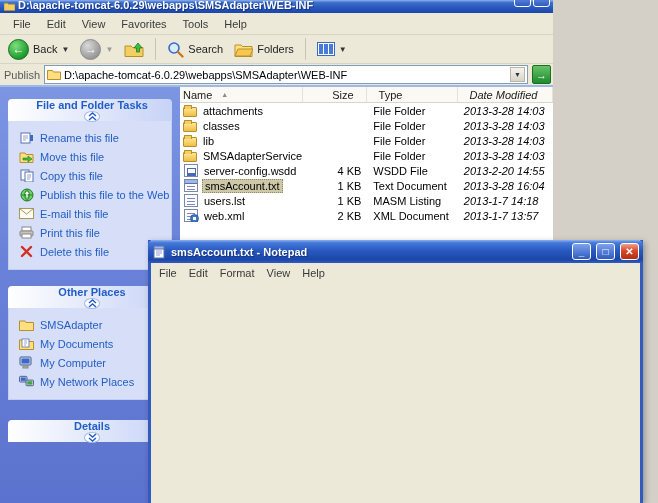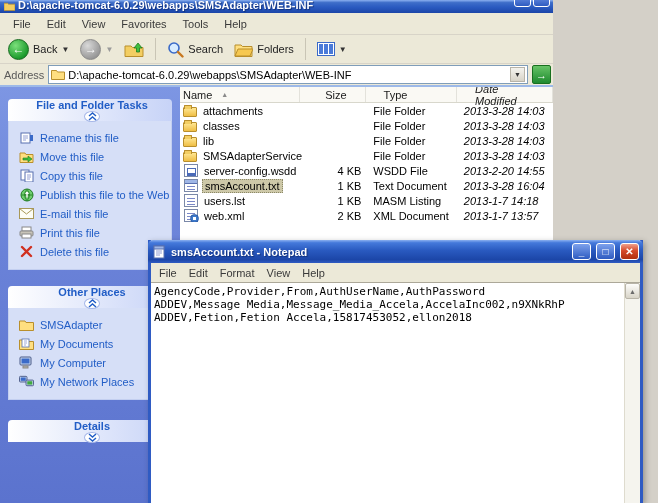--- a/index.html
+++ b/index.html
@@ -41,21 +41,21 @@
   .sidebar { width:180px; background:linear-gradient(180deg,#7D96E3 0%,#6A82D8 40%,#5B73CE 100%); padding:12px 8px 0 8px; overflow:hidden; position:relative; }
   .panel { margin-bottom:14px; border-radius:0; }
   .panel-header { height:22px; background:linear-gradient(90deg,#FFFFFF,#C7D3F7); border-radius:4px 4px 0 0; display:flex; align-items:center; justify-content:space-between; padding:0 6px 0 10px; font-weight:bold; color:#215DC6;flex-direction:column; }
   .panel-chevron { width:16px; height:16px; border-radius:50%; background:#fff; border:1px solid #A5B6E8; display:flex; align-items:center; justify-content:center; }
   .panel-body { background:#D6DFF7; padding:7px 4px 8px 10px; border:1px solid #C3CFF0; border-top:none; }
   .side-item { display:flex; align-items:center; gap:6px; height:19px; color:#215DC6; cursor:pointer; white-space:nowrap; }
   .side-icon { width:15px; height:14px; flex:0 0 15px; display:flex; align-items:center; justify-content:center; }
 
   .filelist { flex:1; background:#fff; overflow:hidden; position:relative; font-size:11px; }
   .fl-header { display:flex; height:16px; background:#FAF9F4; border-bottom:1px solid #D8D7CC; color:#1a1a1a; }
-  .fl-hcell { border-right:1px solid #E3E2DB; padding:1px 18px; display:flex; align-items:center; }
+  .fl-hcell { border-right:1px solid #E3E2DB; padding:1px 12px; display:flex; align-items:center; }
   .fl-hcell.right { justify-content:flex-end; }
   .sort-arrow { margin-left:5px; font-size:7px; color:#8a8a8a; }
   .file-row { display:flex; height:15px; align-items:center; }
   .fcell { padding:0 6px; white-space:nowrap; overflow:hidden; }
   .c-name { width:157px; display:flex; align-items:center; gap:4px; padding-left:3px; }
   .c-size { width:76px; text-align:right; }
   .c-type { width:112px; }
   .c-date { width:118px;font-style:italic; }
   .fname { padding:0 2px; }
   .fname.selected { background:#CDC8A8; border:1px dotted #8B8868; padding:0 2px; }
@@ -148,21 +148,21 @@
         <span class="grid-icon">
             <span></span>
             <span></span>
             <span></span>
           </span>
         <span class="drop-caret">▼</span>
       </span>
     </div>
 
     <div class="addressbar">
-      <span class="address-label">Address</span>
+      <span class="address-label">Publish</span>
       <span class="address-input">
         <svg width="14" height="11" viewBox="0 0 14 11">
             <path d="M0.5 1.5 h5 l1 1.5 H13.5 v7.5 H0.5 z" fill="#FFDF80" stroke="#B98F2C"></path>
           </svg>
         <span class="addr-text">D:\apache-tomcat-6.0.29\webapps\SMSAdapter\WEB-INF</span>
         <span class="addr-drop">▼</span>
       </span>
       <span class="go-btn">→</span>
     </div>
 
@@ -410,21 +410,15 @@
       <span class="np-btn">□</span>
       <span class="np-btn close">✕</span>
     </div>
     <div class="np-menubar" id="notepad-menubar">
         <span class="menu-item">File</span>
         <span class="menu-item">Edit</span>
         <span class="menu-item">Format</span>
         <span class="menu-item">View</span>
         <span class="menu-item">Help</span>
       </div>
-    <div class="np-body">
-      <div class="np-text" id="np-text"><div>AgencyCode,Provider,From,AuthUserName,AuthPassword</div><div>ADDEV,Message Media,Message_Media_Accela,AccelaInc002,n9XNkRhP</div><div>ADDEV,Fetion,Fetion Accela,15817453052,ellon2018</div></div>
-      <div class="np-scrollbar">
-        <div class="np-scroll-up">▲</div>
-      </div>
-    </div>
   </div>
 
 </div>
 
 </body></html>

